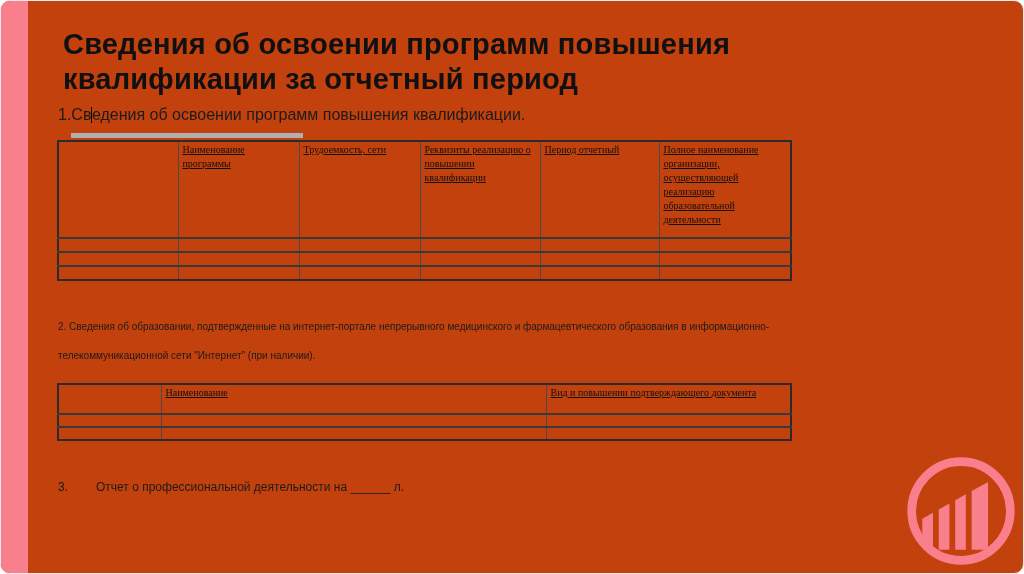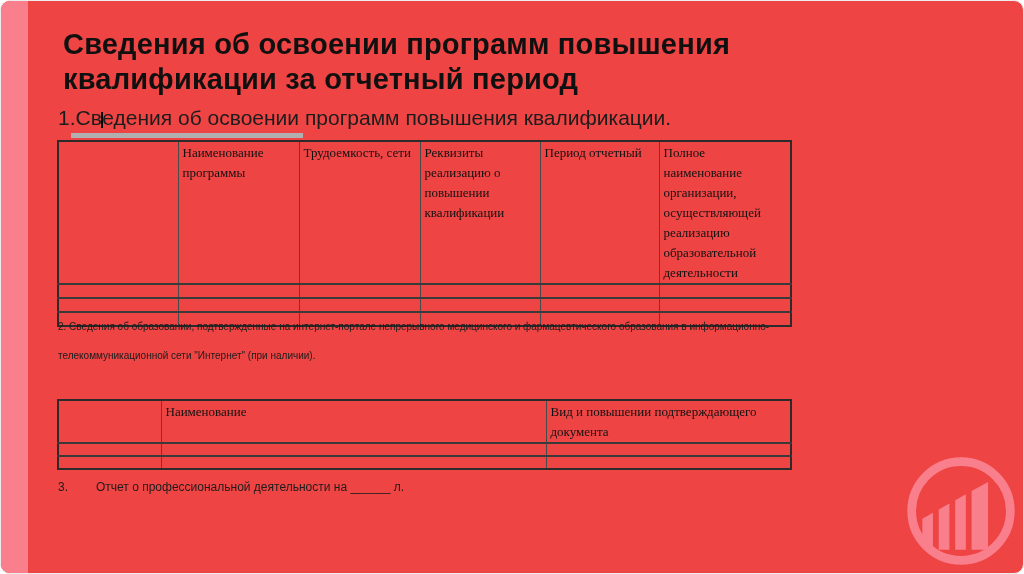--- a/index.html
+++ b/index.html
@@ -5,65 +5,65 @@
   * { margin: 0; padding: 0; box-sizing: border-box; }
   html, body { width: 1024px; height: 574px; }
   body {
     font-family: "Liberation Sans", sans-serif;
     background: #ffffff;
     position: relative;
     overflow: hidden;
   }
   .slide {
     position: absolute; inset: 0;
-    background: #ef4444;
+    background: #c2410c;
     border-radius: 10px;
     border: 1px solid #ececec;
     overflow: hidden;
   }
   .accent-bar-left {
     position: absolute; left: 0; top: 0;
     width: 27px; height: 574px;
     background: #f97f8d;
   }
   .title {
     position: absolute; left: 62px; top: 26px; width: 740px;
     font-size: 29px; font-weight: bold; line-height: 35px;
     color: #101010; letter-spacing: 0.2px;
   }
   .item1 {
     position: absolute; left: 57px; top: 105px; width: 760px;
-    font-size: 21px; color: #1c1c1c;
+    font-size: 16px; color: #1c1c1c;
   }
   .text-cursor {
     display: inline-block; width: 1.5px; height: 16px;
     background: #000; vertical-align: -3px; margin: 0 -0.5px;
   }
   .selection-artifact {
     position: absolute; left: 70px; top: 132px;
     width: 232px; height: 5px; background: #b0b0b0;
   }
   table { border-collapse: collapse; table-layout: fixed; }
   .doc-table {
     position: absolute; left: 56px; width: 733px;
     font-family: "Liberation Serif", serif;
-    font-size: 13px; line-height: 20px; color: #111;
+    font-size: 10px; line-height: 14px; color: #111; text-decoration: underline;
   }
   .doc-table th, .doc-table td {
     border: 1px solid #4a4a4a;
     vertical-align: top; text-align: left;
     font-weight: normal; padding: 1px 4px 0 4px;
     overflow: hidden;
   }
   .doc-table { border: 2px solid #2b2b2b; }
   .doc-table tr.empty-row td { border-top: 2px solid #3a3a3a; height: 14px; }
   .doc-table tr.empty-row:last-child td { border-bottom: 2px solid #2b2b2b; }
   #table1 { top: 139px; }
   #table1 th { height: 97px; }
-  #table2 { top: 398px; border-radius: 22px; }
+  #table2 { top: 382px; border-radius: 22px; }
   #table2 th { height: 30px; }
   #table2 tr.empty-row td { height: 13px; }
   .item2 {
     position: absolute; left: 57px; top: 311px; width: 800px;
     font-size: 10px; line-height: 29px; color: #1c1c1c;
   }
   .item3 {
     position: absolute; left: 57px; top: 479px; width: 700px;
     font-size: 12px; color: #1c1c1c;
   }

